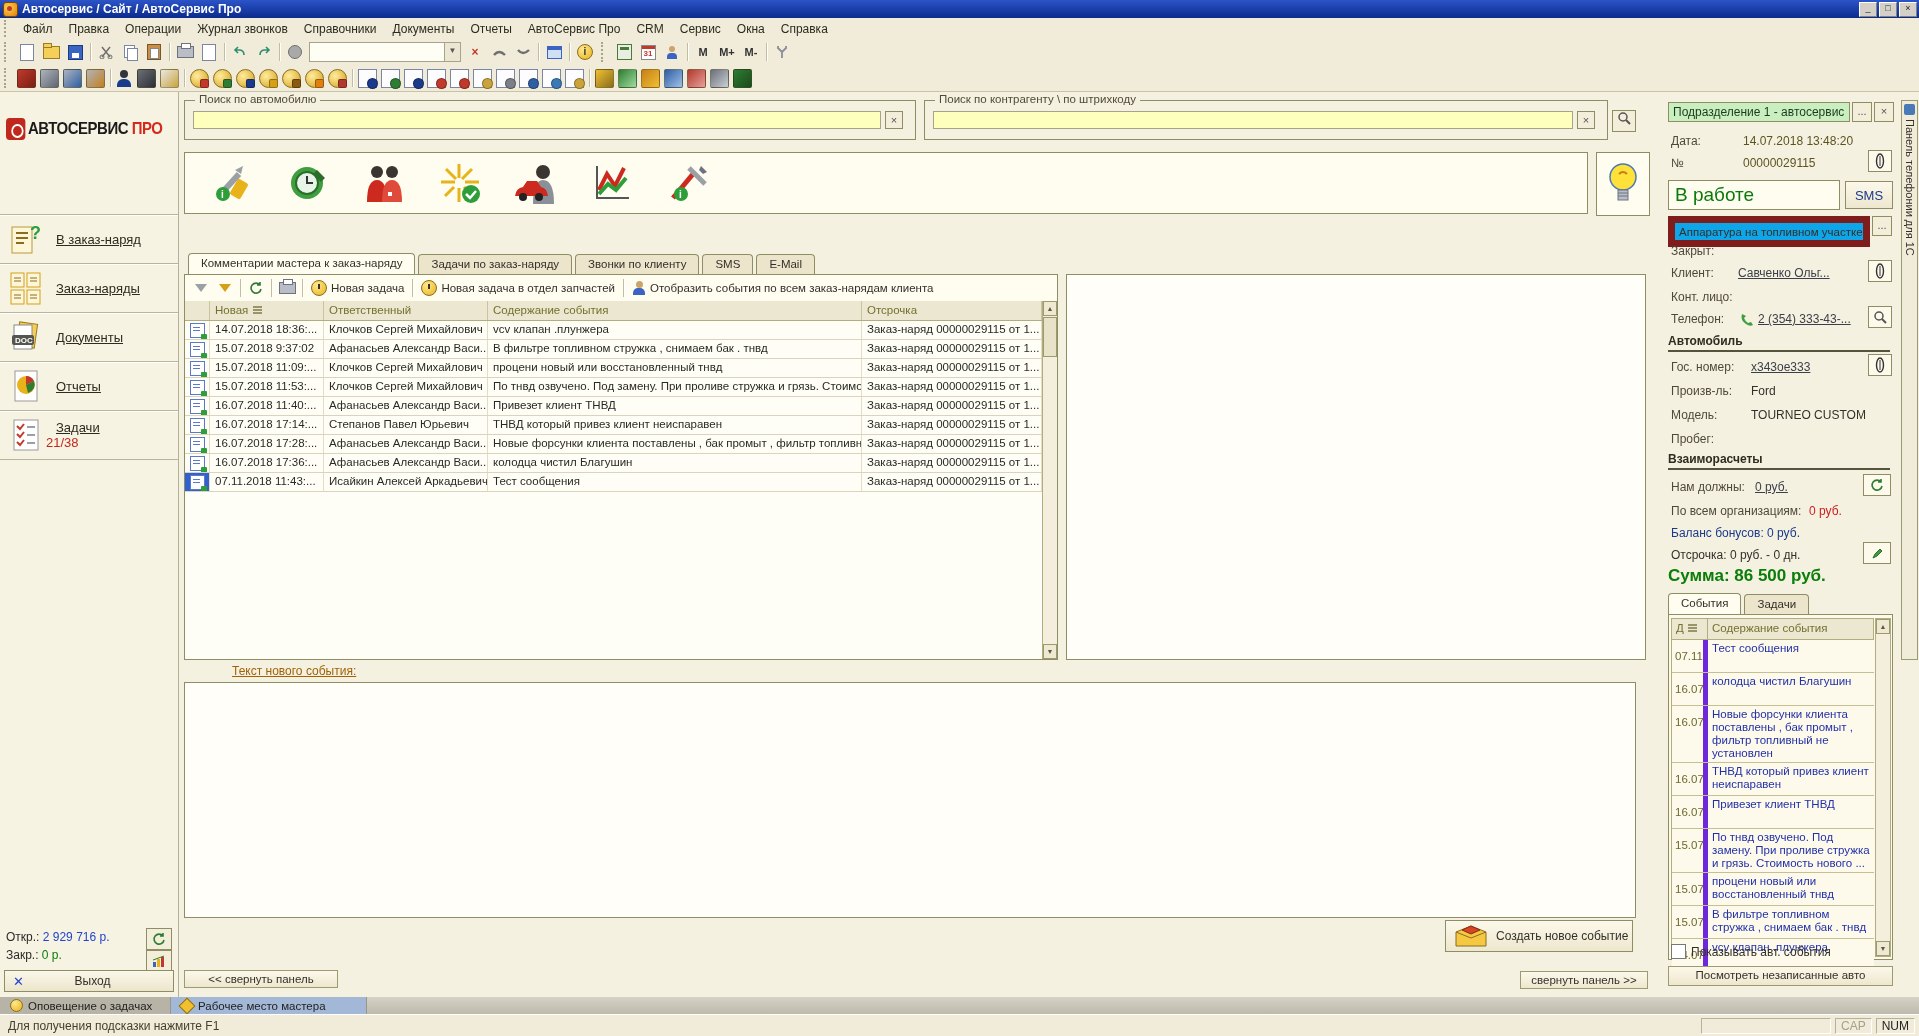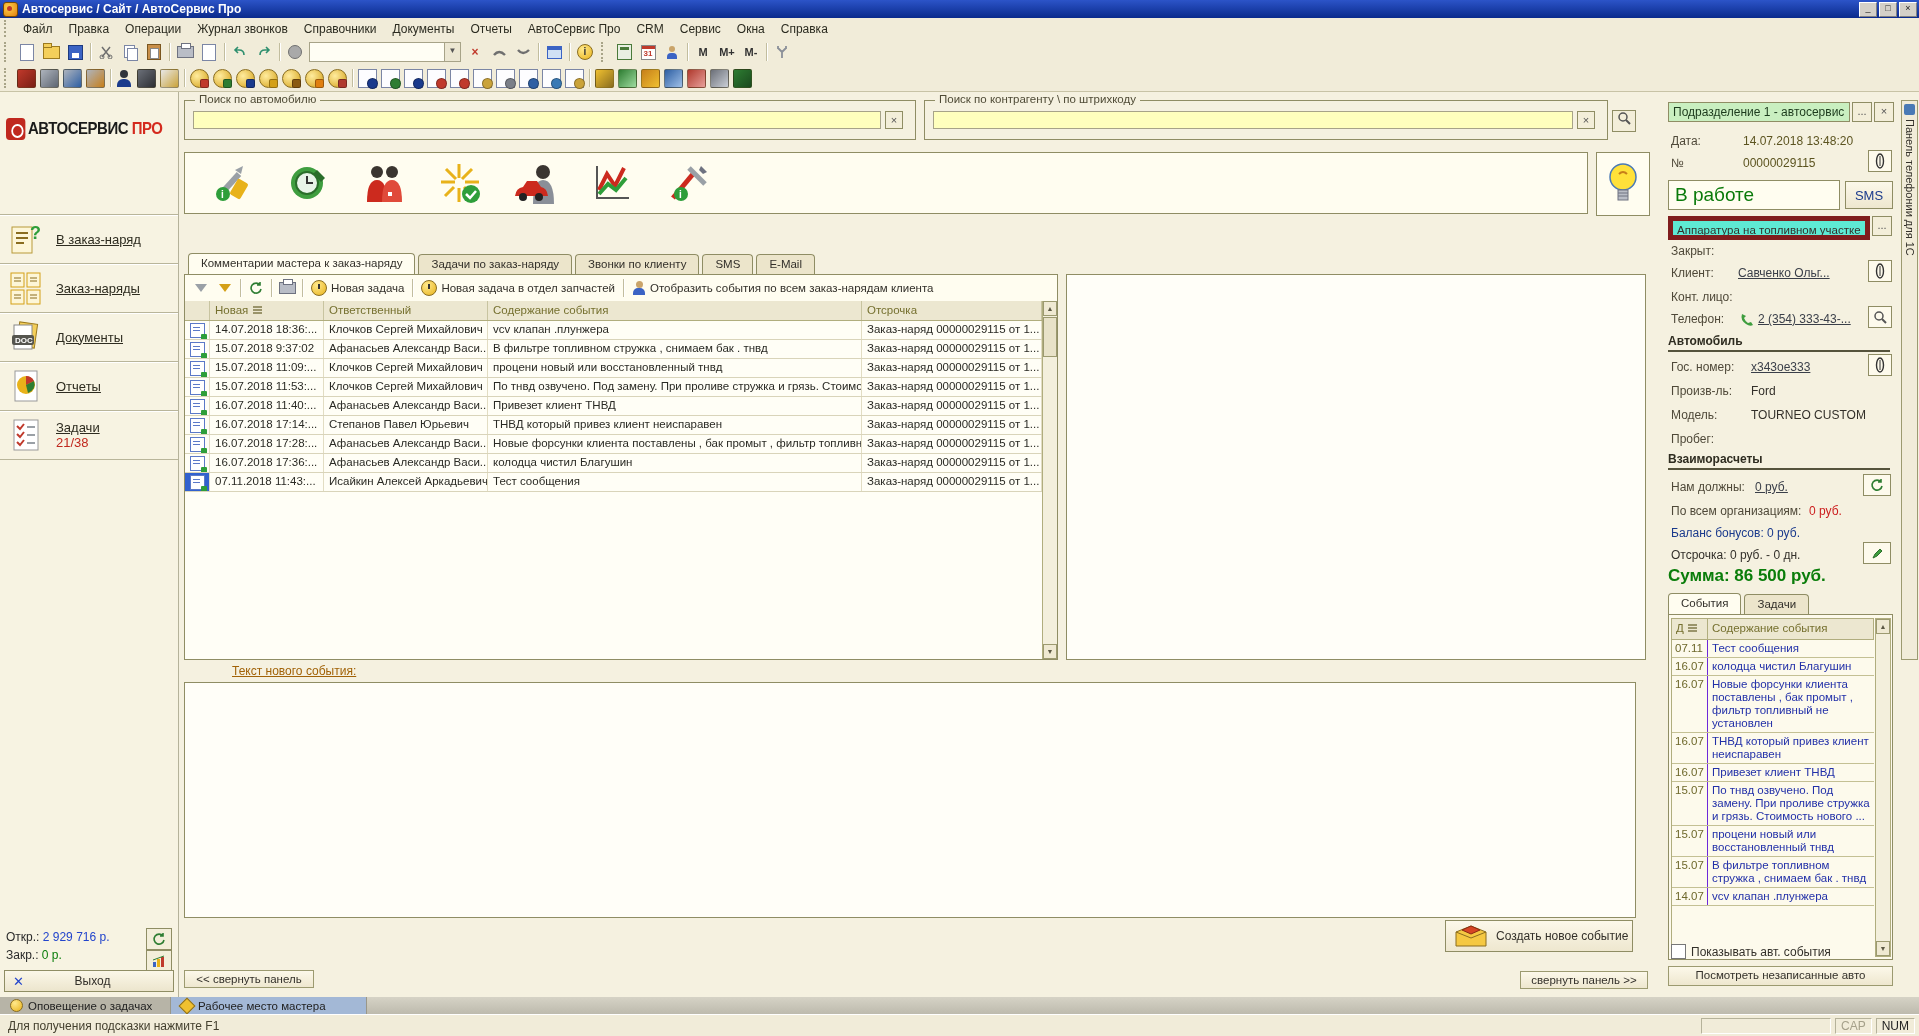--- a/index.html
+++ b/index.html
@@ -70,21 +70,21 @@
   .sidebar{position:absolute;left:0;top:0;width:179px;height:100%;background:#f7f3e2;border-right:1px solid #b5b29a;box-sizing:border-box;}
   .logo{position:absolute;left:6px;top:26px;display:flex;align-items:center;transform:scaleX(.88);transform-origin:left;}
   .logo .gear{width:22px;height:22px;background:#c0281e;border-radius:4px;margin-right:3px;position:relative;flex:none;}
   .logo .gear::after{content:"";position:absolute;left:6px;top:6px;width:10px;height:10px;border:2px solid #fff;border-radius:50%;}
   .logo .lb{font-size:17px;font-weight:bold;letter-spacing:-.5px;color:#1b1b1b;}
   .logo .lr{font-size:17px;font-weight:bold;letter-spacing:-.5px;color:#d42a1e;margin-left:4px;}
   .sb-items{position:absolute;left:0;top:122px;width:100%;border-top:1px solid #b9b59a;}
   .sb-item{height:49px;border-bottom:1px solid #b9b59a;box-shadow:inset 0 1px 0 #fff;display:flex;align-items:center;padding:0 6px;box-sizing:border-box;cursor:pointer;}
   .sb-item .sbicon{width:40px;height:38px;flex:none;display:flex;align-items:center;justify-content:center;}
   .sb-item .sblabel{margin-left:10px;color:#2e2c20;text-decoration:underline;font-size:13px;}
-  .sb-badge{color:#c0281e;font-size:13px;margin-left:10px;}
+  .sb-badge{color:#c0281e;font-size:13px;}
   .sb-money{position:absolute;left:6px;top:838px;width:168px;font-size:12px;}
   .sb-money .row{margin-bottom:4px;white-space:nowrap;}
   .lab-opened{color:#2a2a2a;} .val-opened{color:#2244cc;}
   .lab-closed{color:#2a2a2a;} .val-closed{color:#0a7d0a;}
   .mini-btn{position:absolute;width:24px;height:20px;background:#f3eed9;border:1px solid #8f8d64;display:flex;align-items:center;justify-content:center;font-size:13px;}
   .exit-btn{position:absolute;left:4px;top:878px;width:168px;height:20px;background:linear-gradient(#fbf7e8,#ece5cd);border:1px solid #8f8d64;display:flex;align-items:center;font-size:12px;}
   .exit-x{color:#2244cc;font-weight:bold;font-size:13px;margin:0 8px;}
   .exit-t{flex:1;text-align:center;margin-right:20px;}
 
   
@@ -144,30 +144,30 @@
   
   .rpanel{position:absolute;left:1663px;top:0;width:236px;height:100%;font-size:12px;color:#4f4939;}
   .rp-row{position:absolute;left:0;width:100%;white-space:nowrap;}
   .greenfield{position:absolute;left:5px;top:10px;width:182px;height:20px;background:#c9efc0;border:1px solid #8f8d64;font-size:12px;color:#1c3a1c;padding:2px 4px;box-sizing:border-box;overflow:hidden;}
   .rp-label{color:#4f4939;}
   .rp-val{color:#5c5420;}
   .rp-link{color:#3a3f49;text-decoration:underline;cursor:pointer;}
   .clipbtn{position:absolute;width:24px;height:22px;background:#fdfaec;border:1px solid #8f8d64;display:flex;align-items:center;justify-content:center;box-sizing:border-box;cursor:pointer;}
   .statusfield{position:absolute;left:5px;top:88px;width:172px;height:30px;background:#fffdf0;border:1px solid #8f8d64;font-size:19px;color:#0a7a0a;padding:3px 6px;box-sizing:border-box;}
   .smsbtn{position:absolute;left:182px;top:89px;width:48px;height:28px;background:linear-gradient(#fcf8ea,#eee7cf);border:1px solid #8f8d64;color:#1a3a8c;font-size:13px;display:flex;align-items:center;justify-content:center;box-sizing:border-box;cursor:pointer;}
-  .notefield{position:absolute;left:5px;top:124px;width:202px;height:24px;background:#5eead4;border:5px solid #7f1d1d;font-size:11.5px;color:#33302a;padding:3px 4px;box-sizing:border-box;overflow:hidden;white-space:nowrap;}
+  .notefield{position:absolute;left:5px;top:124px;width:202px;height:31px;background:#0ea5e9;border:7px solid #7f1d1d;font-size:11.5px;color:#33302a;padding:3px 4px;box-sizing:border-box;overflow:hidden;white-space:nowrap;}
   .rp-header{position:absolute;left:5px;width:222px;font-weight:bold;color:#2e2c20;border-bottom:2px solid #55533c;padding-bottom:2px;}
   .sumline{position:absolute;left:5px;top:474px;font-size:17px;font-weight:bold;color:#0a7d0a;}
   .rtabs{position:absolute;left:5px;top:500px;display:flex;align-items:flex-end;}
   .revbox{position:absolute;left:5px;top:522px;width:225px;height:346px;background:#fdfaec;border:1px solid #8f8d64;box-sizing:border-box;}
   .revtable{position:absolute;left:2px;top:3px;right:18px;bottom:0;border-left:1px solid #b0ad7e;border-top:1px solid #b0ad7e;}
   .revhead{display:grid;grid-template-columns:36px 1fr;background:#ece7d0;color:#75702f;border-bottom:1px solid #b0ad7e;height:20px;}
   .revhead>span{padding:3px 4px 0;border-right:1px solid #b0ad7e;font-size:11.5px;display:flex;gap:4px;}
   .revrow{display:grid;grid-template-columns:36px 1fr;border-bottom:1px solid #c4c094;background:#fdfaec;}
-  .revrow .d{color:#6e682b;padding:2px 3px;border-right:1px solid #6d28d9;font-size:11.5px;}
+  .revrow .d{color:#6e682b;padding:10px 3px;border-right:5px solid #6d28d9;font-size:11.5px;}
   .revrow .t{color:#2230a8;padding:2px 4px;font-size:11.5px;line-height:13px;white-space:normal;}
   .rsb{position:absolute;right:1px;top:3px;bottom:2px;width:16px;background:#f3efdc;border:1px solid #b0ad7e;box-sizing:border-box;}
   .chkrow{position:absolute;left:8px;top:852px;display:flex;align-items:center;gap:5px;color:#33302a;}
   .chkbox{width:13px;height:13px;background:#fff;border:1px solid #777;}
   .unrec-btn{position:absolute;left:5px;top:874px;width:225px;height:20px;}
 
   
   .phonestrip{position:absolute;left:1901px;top:8px;width:17px;height:560px;background:#f1ecd9;border:1px solid #9c9a70;box-sizing:border-box;display:flex;flex-direction:column;align-items:center;cursor:pointer;}
   .phonestrip .ptxt{writing-mode:vertical-rl;font-size:11px;color:#33302a;margin-top:4px;}
   .pico{width:11px;height:11px;margin-top:3px;border-radius:2px;background:#4a7ab5;flex:none;}
@@ -675,21 +675,21 @@
     <div class="newevent-label">Текст нового события:</div>
     <textarea class="newevent-area" style=""></textarea>
     <div class="create-btn">
       <svg width="34" height="24">
           <path d="M2 8 L17 2 L32 8 L32 22 L2 22 Z" fill="#f5c842" stroke="#8a6d1f"></path>
           <path d="M2 8 L17 14 L32 8" fill="none" stroke="#8a6d1f"></path>
           <path d="M8 6 L17 2 L26 6 L17 10 Z" fill="#d64524" stroke="#8a2a14"></path>
         </svg>
       <span>Создать новое событие</span>
     </div>
-    <div class="smallbtn" style="left:184px;top:878px;width:130px;">&lt;&lt; свернуть панель</div>
+    <div class="smallbtn" style="left:184px;top:878px;width:154px;">&lt;&lt; свернуть панель</div>
     <div class="smallbtn" style="left:1520px;top:879px;width:128px;">свернуть панель &gt;&gt;</div>
 
     <div class="rpanel">
       <div class="greenfield">Подразделение 1 - автосервис 1</div>
 
       <div class="sqbtn" style="left:189px;top:10px;width:20px;height:20px;">...</div>
       <div class="sqbtn" style="left:211px;top:10px;width:20px;height:20px;">×</div>
 
       <div class="rp-row" style="top:42px;">
           <span class="rp-label" style="position:absolute;left:8px;">Дата:</span>

